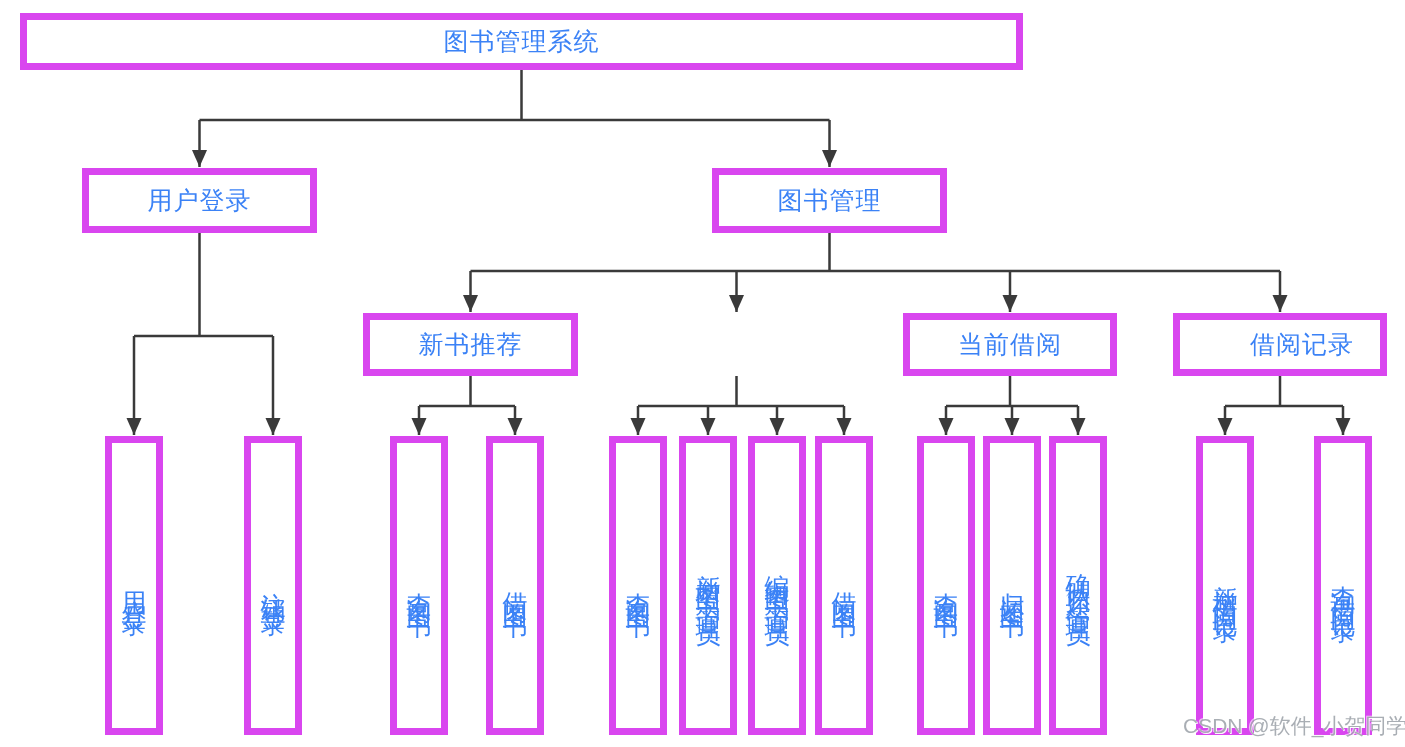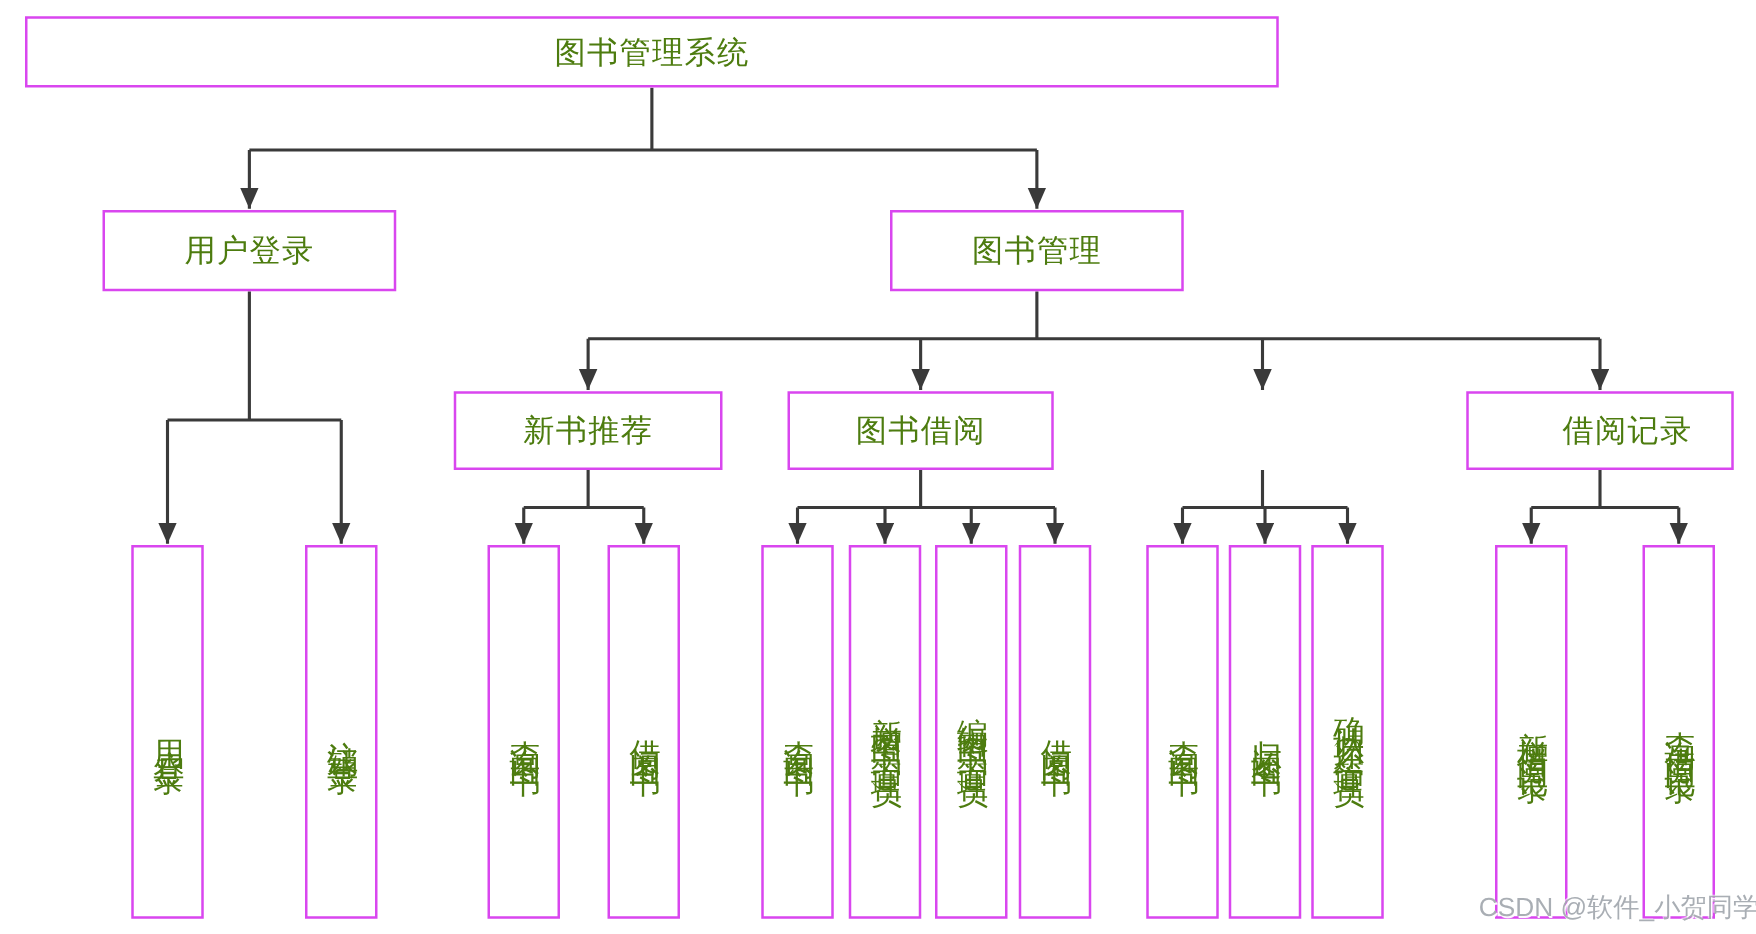--- a/index.html
+++ b/index.html
@@ -14,22 +14,22 @@
   #wires {
     position: absolute;
     left: 0; top: 0;
     width: 1405px; height: 747px;
     pointer-events: none;
   }
   .node {
     position: absolute;
     box-sizing: border-box;
     background: #ffffff;
-    border: 2px solid #d946ef;
-    color: #4d7c0f;
+    border: 7px solid #d946ef;
+    color: #3b82f6;
     display: flex;
     align-items: center;
     justify-content: center;
     font-size: 25px;
     letter-spacing: 1px;
     white-space: nowrap;
   }
   .vbox { font-size: 25px; letter-spacing: 0; }
   .vtext {
     writing-mode: vertical-rl;
@@ -96,21 +96,21 @@
       <line x1="1343" y1="406" x2="1343" y2="435" marker-end="url(#arrowhead)"></line>
     </g>
   </svg>
 
   <div class="node" style="left:20px; top:13px; width:1003px; height:57px;">图书管理系统</div>
 
   <div class="node" style="left:82px; top:168px; width:235px; height:65px;">用户登录</div>
   <div class="node" style="left:712px; top:168px; width:235px; height:65px;text-align:right;">图书管理</div>
 
   <div class="node" style="left:363px; top:313px; width:215px; height:63px;">新书推荐</div>
-  <div class="node" style="left:630px; top:313px; width:213px; height:63px;">图书借阅</div>
+  <div class="node" style="left:903px; top:313px; width:214px; height:63px;">当前借阅</div>
   <div class="node" style="left:1173px; top:313px; width:214px; height:63px;padding-left:44px;">借阅记录</div>
 
   <div class="node vbox" style="left:105px; top:436px; width:58px; height:299px;">
     <span class="vtext">用户登录</span>
   </div>
   <div class="node vbox" style="left:244px; top:436px; width:58px; height:299px;">
     <span class="vtext">注销登录</span>
   </div>
 
   <div class="node vbox" style="left:390px; top:436px; width:58px; height:299px;">

